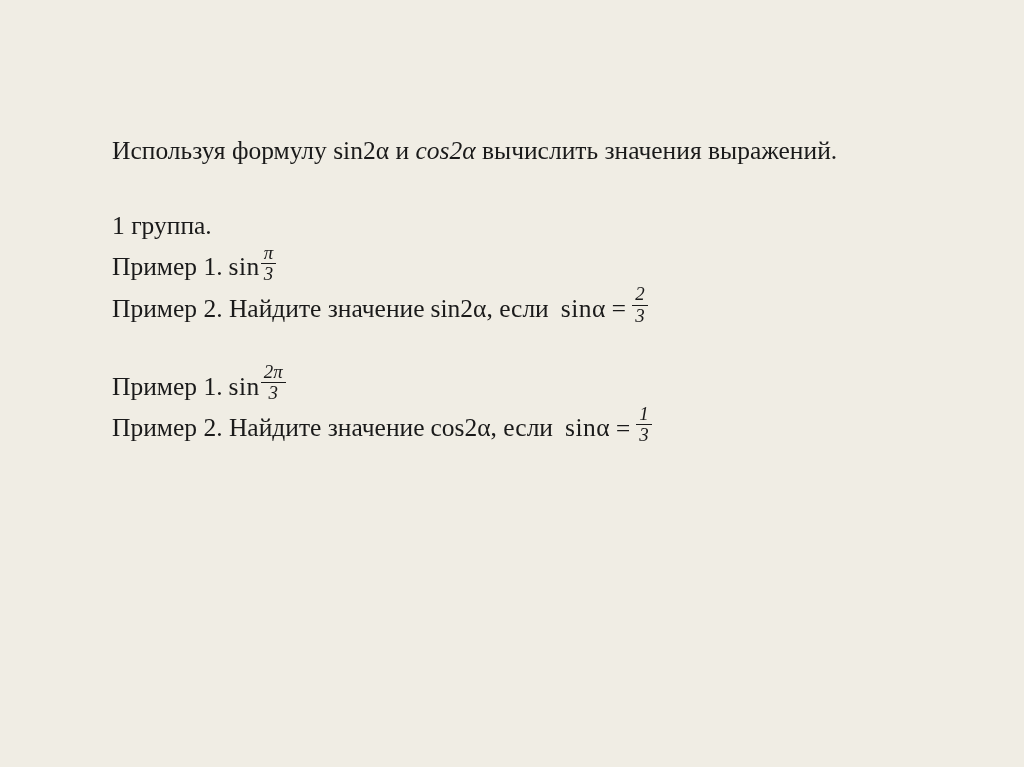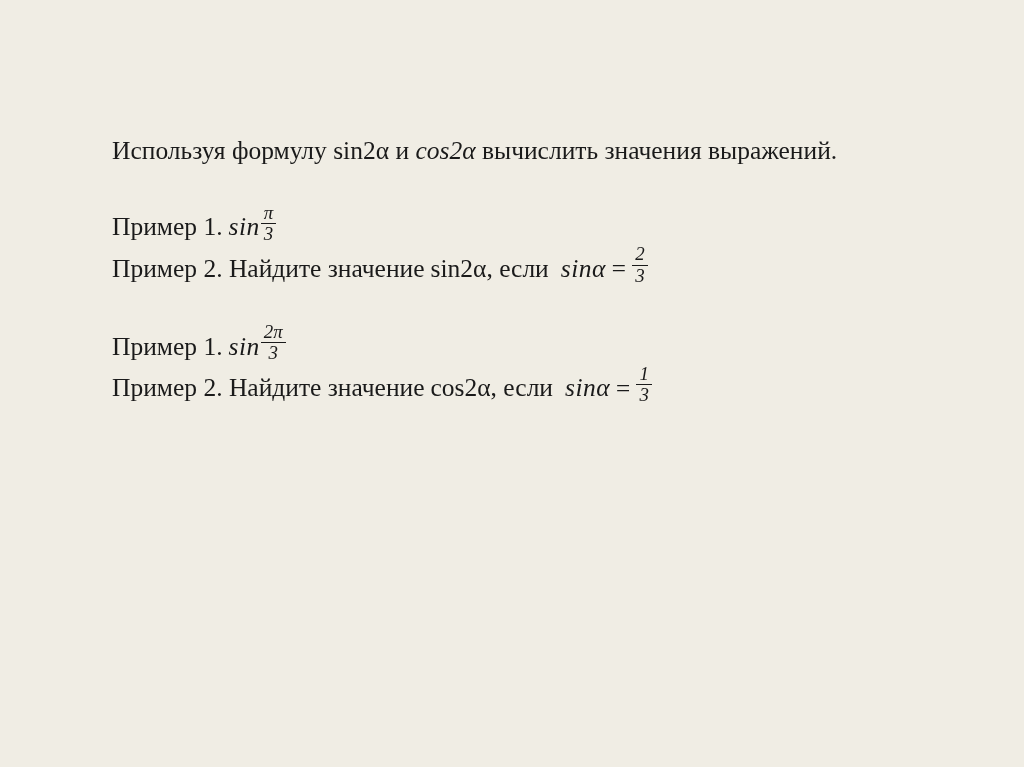--- a/index.html
+++ b/index.html
@@ -65,37 +65,37 @@
   .frac .den {
     display: block;
     border-top: 1.3px solid #1a1a1a;
     padding: 0 3px;
   }
   .eqsign {
     font-style: italic;
     padding: 0 4px;
   }
   .sin-it {
-    font-style: italic;
     letter-spacing: 0.5px;
   }
   .spacer-sm { display: inline-block; width: 6px; }
 </style>
 </head>
 <body>
 
 <div class="slide">
   <div class="content">
 
     <div class="line intro">
       <span>Используя формулу </span><span class="upr">sin2α</span><span>  и </span><span class="ital">cos2α</span><span> вычислить значения выражений.</span>
     </div>
 
     <div class="gap"></div>
 
+    <div class="line">1 группа.</div>
 
     <div class="line">
       <span>Пример 1.</span><span class="spacer-sm"></span><span class="sin-it">sin</span><span class="frac"><span class="num">π</span><span class="den">3</span></span>
     </div>
 
     <div class="line">
       <span>Пример 2. Найдите значение</span><span class="spacer-sm"></span><span class="upr">sin2α</span><span>, если</span><span class="spacer-sm"></span><span class="spacer-sm"></span><span class="sin-it">sinα</span><span class="eqsign">=</span><span class="frac"><span class="num">2</span><span class="den">3</span></span>
     </div>
 
     <div class="gap"></div>

